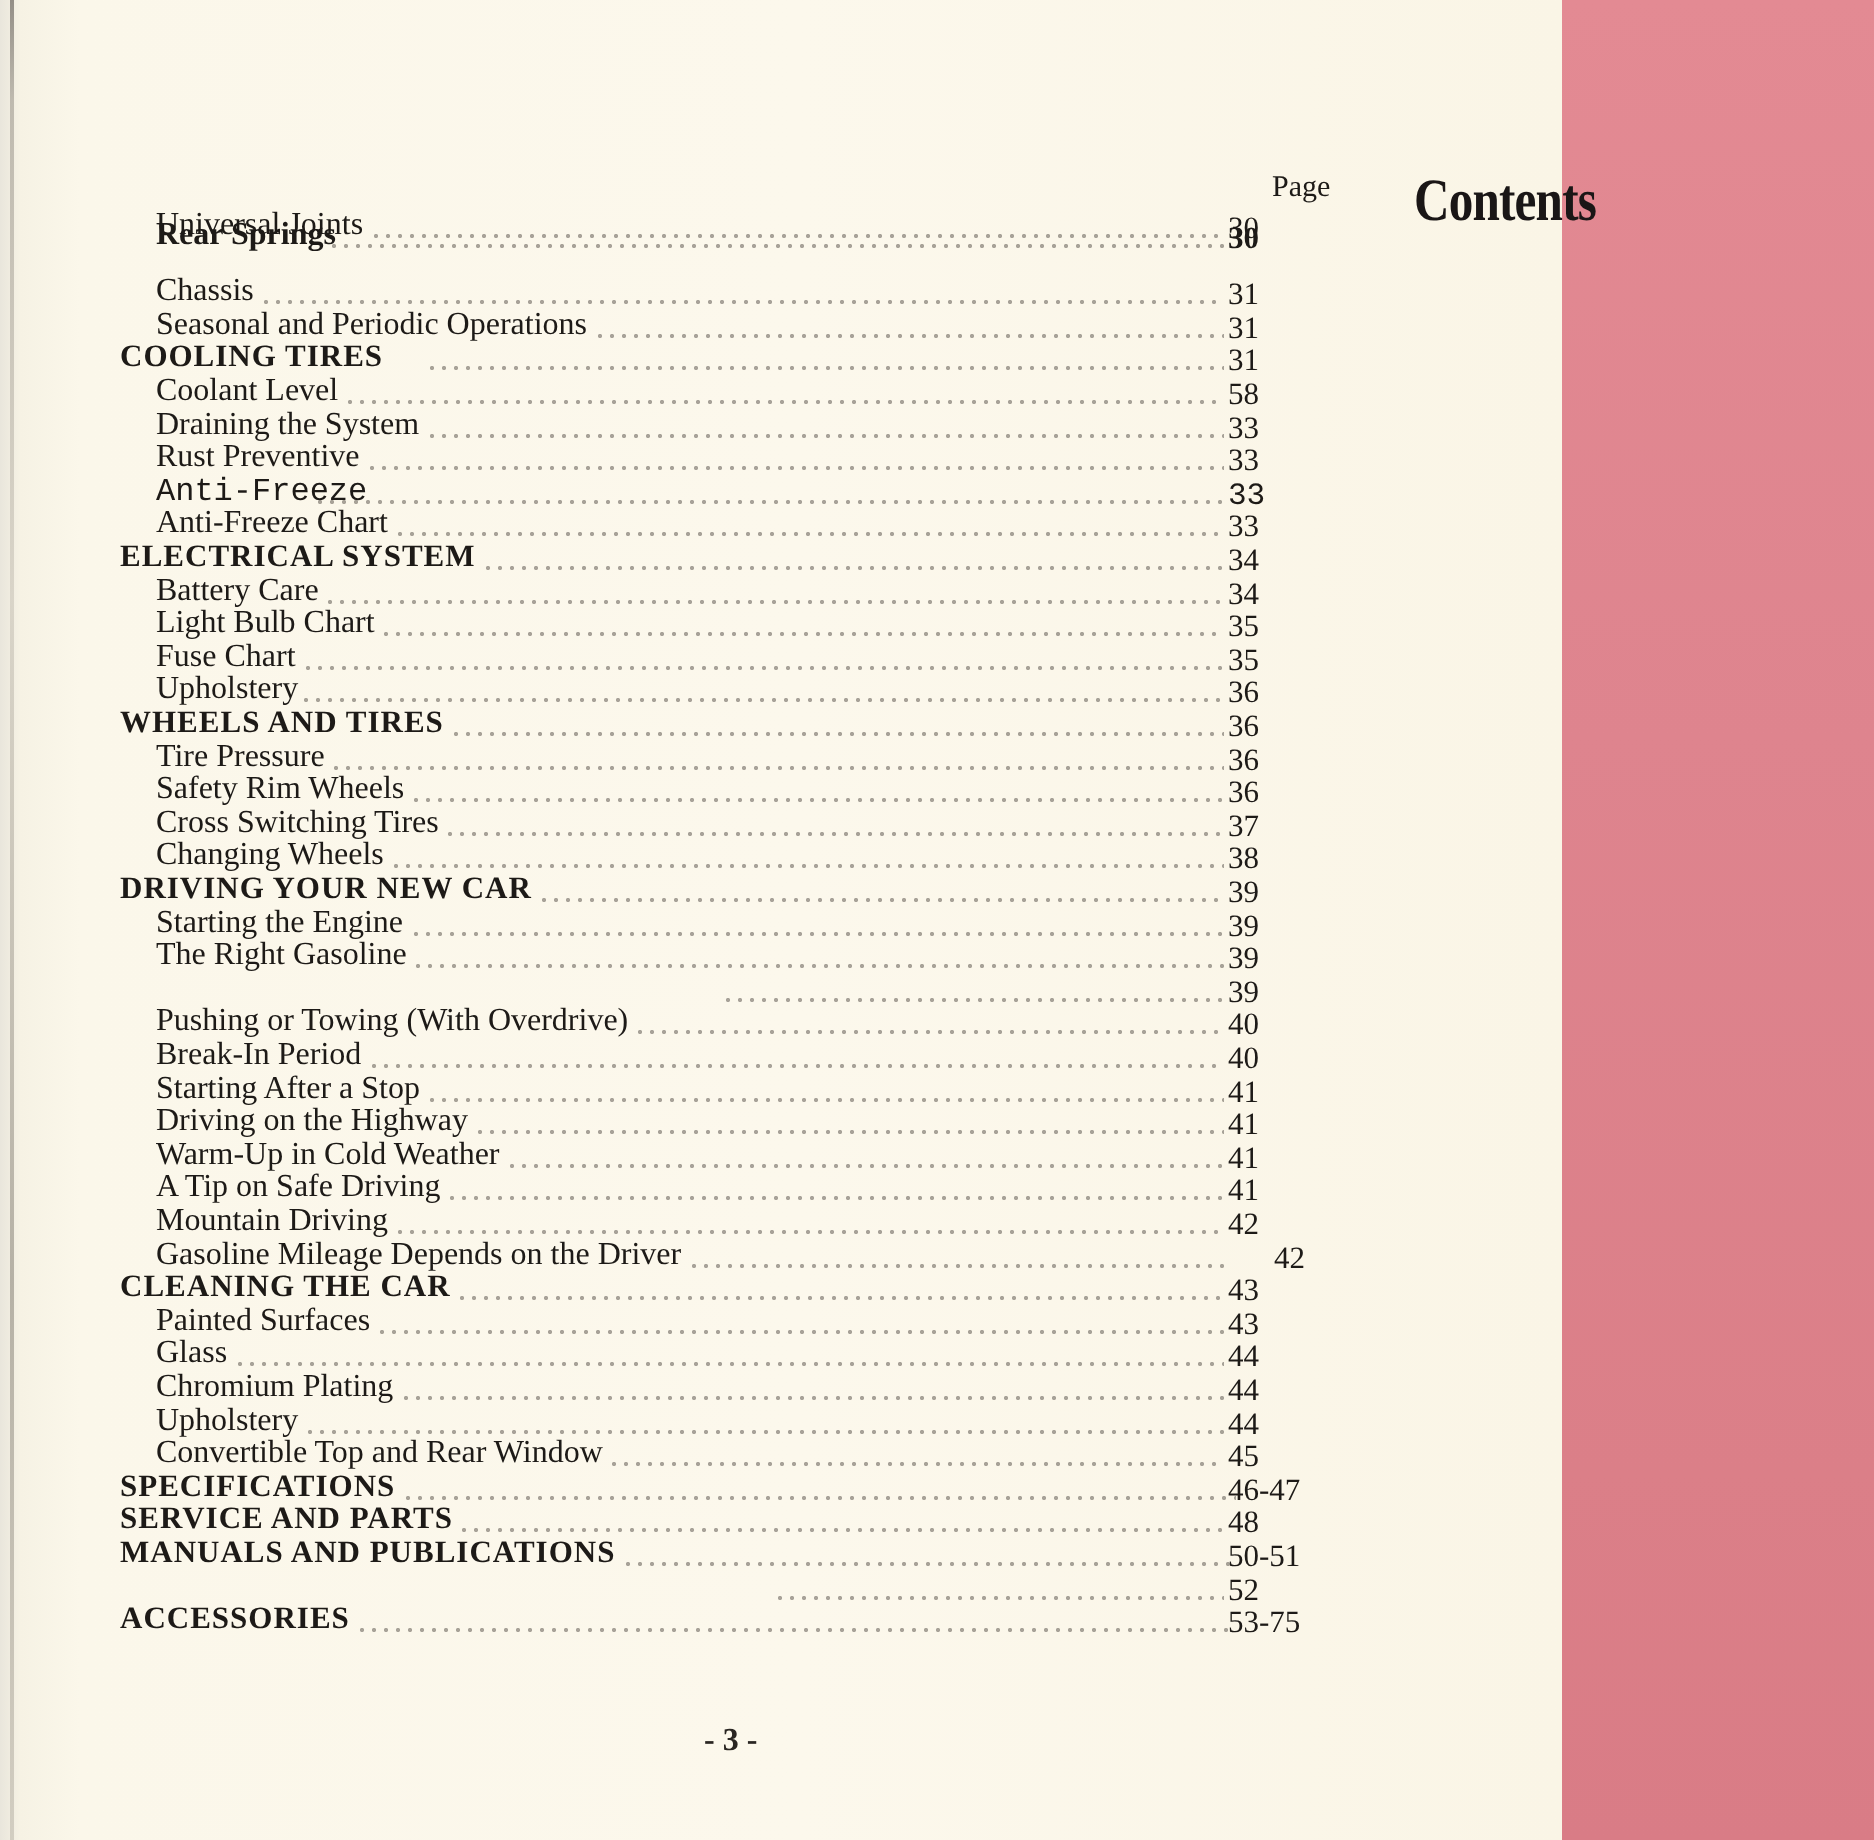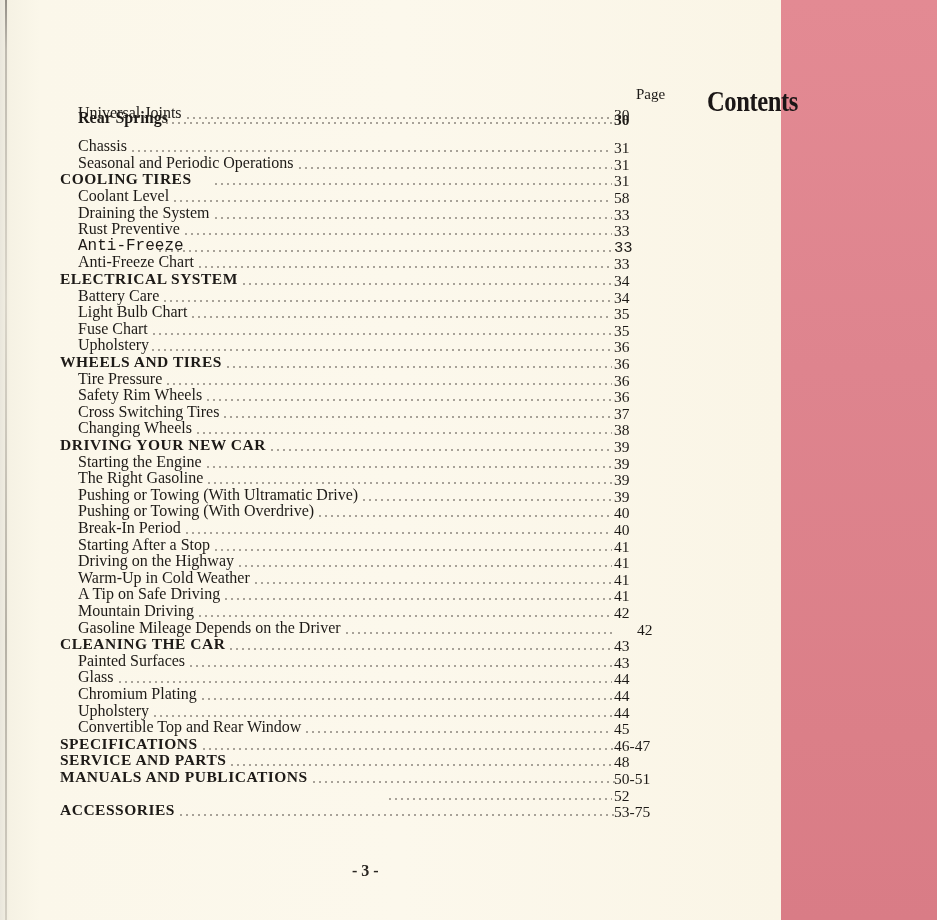--- a/index.html
+++ b/index.html
@@ -177,21 +177,20 @@
       <span class="label">Starting the Engine</span>
       <span class="leader" style="left: 205px; right: auto; width: 407px;"></span>
       <span class="pg">39</span>
     </div>
     <div class="row sub" style="top: 365.2px;">
       <span class="label">The Right Gasoline</span>
       <span class="leader" style="left: 206px; right: auto; width: 406px;"></span>
       <span class="pg">39</span>
     </div>
     <div class="row sub" style="top: 381.8px;">
-      <span class="label">Pushing or Towing (With Ultramatic Drive)</span>
       <span class="leader" style="left: 361px; right: auto; width: 251px;"></span>
       <span class="pg">39</span>
     </div>
     <div class="row sub" style="top: 398.4px;">
       <span class="label">Pushing or Towing (With Overdrive)</span>
       <span class="leader" style="left: 317px; right: auto; width: 295px;"></span>
       <span class="pg">40</span>
     </div>
     <div class="row sub" style="top: 415px;">
       <span class="label">Break-In Period</span>

